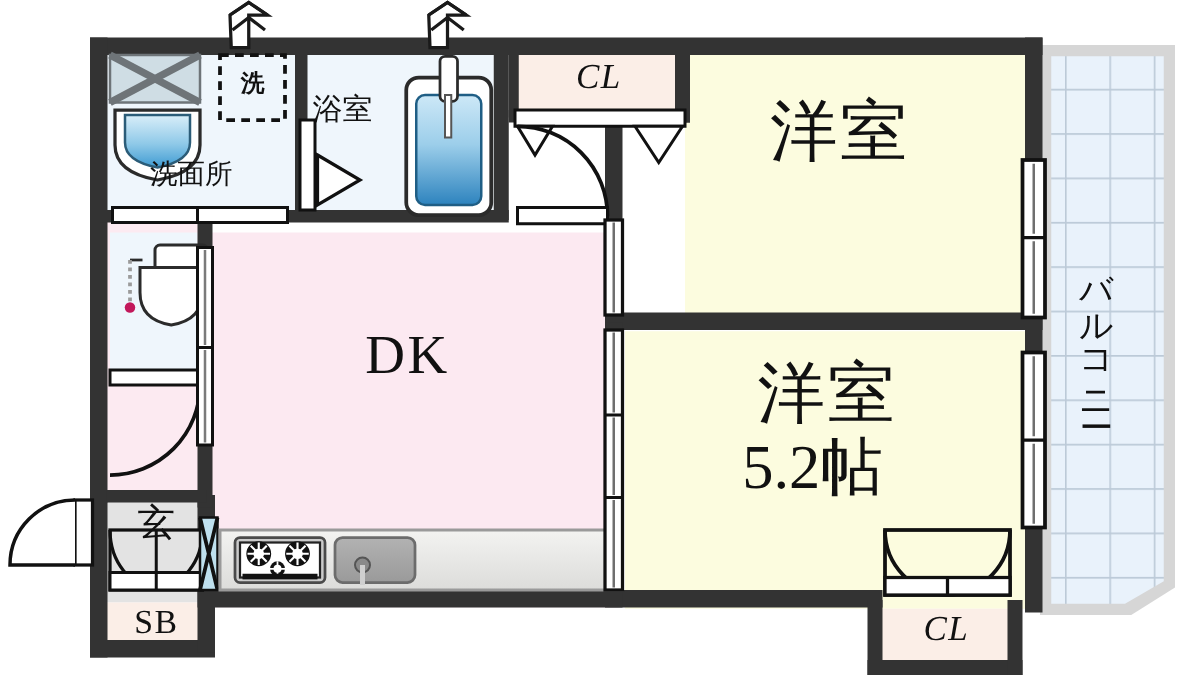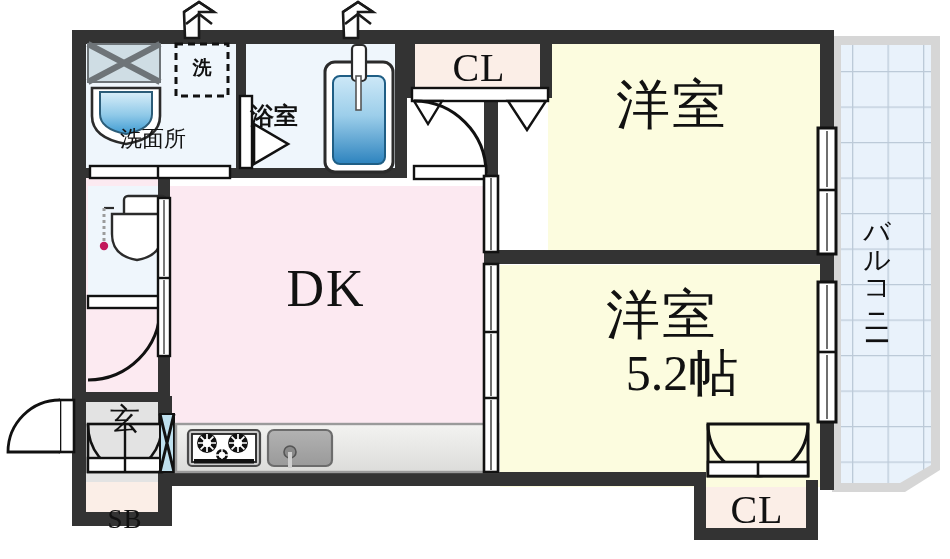--- a/index.html
+++ b/index.html
@@ -22,28 +22,28 @@
     pointer-events:none;
   }
   .rm-label.vert{
     writing-mode:vertical-rl;
     text-orientation:upright;
     line-height:1.0;
     white-space:normal;
   }
   .lbl-yoshitsu{font-size:54px;letter-spacing:2px;}
   .lbl-jo{font-size:50px;letter-spacing:0px;}
-  .lbl-dk{font-size:52px;letter-spacing:2px;}
-  .lbl-cl{font-size:40px;letter-spacing:1px;}
+  .lbl-dk{font-size:44px;letter-spacing:2px;}
+  .lbl-cl{font-size:28px;letter-spacing:1px;font-style:italic;}
   .lbl-senmenjo{font-size:22px;letter-spacing:0px;}
   .lbl-yokushitsu{font-size:24px;}
   .lbl-sen{font-size:19px;font-weight:bold;font-family:"DejaVu Sans",sans-serif;}
   .lbl-wc{font-size:29px;letter-spacing:0px;}
   .lbl-genkan{font-size:30px;}
-  .lbl-sb{font-size:27px;letter-spacing:1px;margin-top:22px;}
+  .lbl-sb{font-size:27px;letter-spacing:1px;}
   .lbl-balcony{font-size:27px;letter-spacing:1px;}
 </style>
 </head>
 <body>
 
 <div id="plan-root">
 
   <svg id="plan-svg" viewBox="0 0 950 559" xmlns="http://www.w3.org/2000/svg">
     <defs>
       <linearGradient id="gradTub" x1="0" y1="0" x2="0" y2="1">
@@ -296,33 +296,33 @@
         <path d="M808 424 A52 52 0 0 1 758 476" fill="none" stroke="#111111" stroke-width="3"></path>
         <rect x="708" y="462" width="100" height="14" fill="#FFFFFF" stroke="#111111" stroke-width="2.6"></rect>
         <path d="M758 462 v14" stroke="#111111" stroke-width="2.6"></path>
       </g>
 
     </g>
   </svg>
 
   <div class="rm-label lbl-senmenjo" style="left:88px;top:128px;width:130px;">洗面所</div>
 
-  <div class="rm-label lbl-yokushitsu" style="left:250px;top:104px;width:40px;font-weight:bold;">
+  <div class="rm-label lbl-yokushitsu" style="left:250px;top:76px;width:40px;">
     <span class="vert" style="display:inline-block;">浴室</span>
   </div>
 
   <div class="rm-label lbl-sen" style="left:176px;top:58px;width:52px;text-align:center;">洗</div>
 
 
   <div class="rm-label lbl-dk" style="left:226px;top:262px;width:200px;">DK</div>
 
   <div class="rm-label lbl-yoshitsu" style="left:572px;top:78px;width:200px;">洋室</div>
 
   <div class="rm-label lbl-yoshitsu" style="left:562px;top:288px;width:200px;">洋室</div>
-  <div class="rm-label lbl-jo" style="left:572px;top:348px;width:220px;">5.2帖</div>
+  <div class="rm-label lbl-jo" style="left:540px;top:348px;width:220px;">5.2帖</div>
 
   <div class="rm-label lbl-balcony vert" style="left:860px;top:150px;width:30px;height:230px;">バルコニー</div>
 
   <div class="rm-label lbl-cl" style="left:412px;top:48px;width:134px;">CL</div>
 
   <div class="rm-label lbl-cl" style="left:702px;top:490px;width:110px;">CL</div>
 
   <div class="rm-label lbl-genkan" style="left:88px;top:404px;width:74px;">玄</div>
 
   <div class="rm-label lbl-sb" style="left:85px;top:484px;width:80px;">SB</div>

